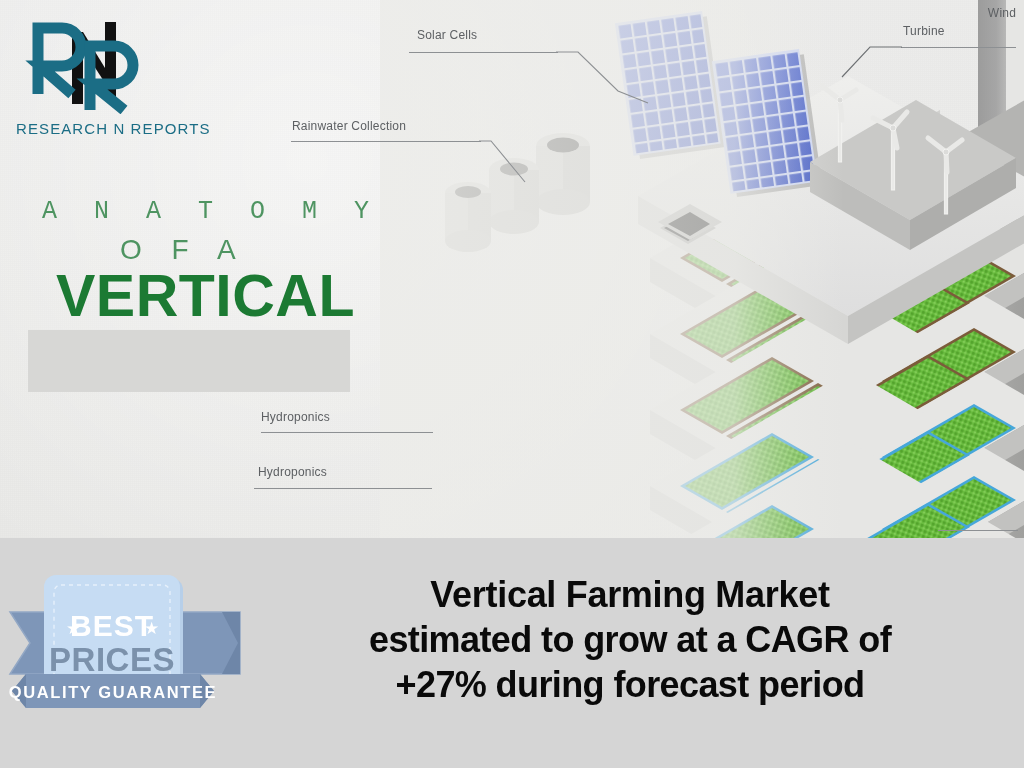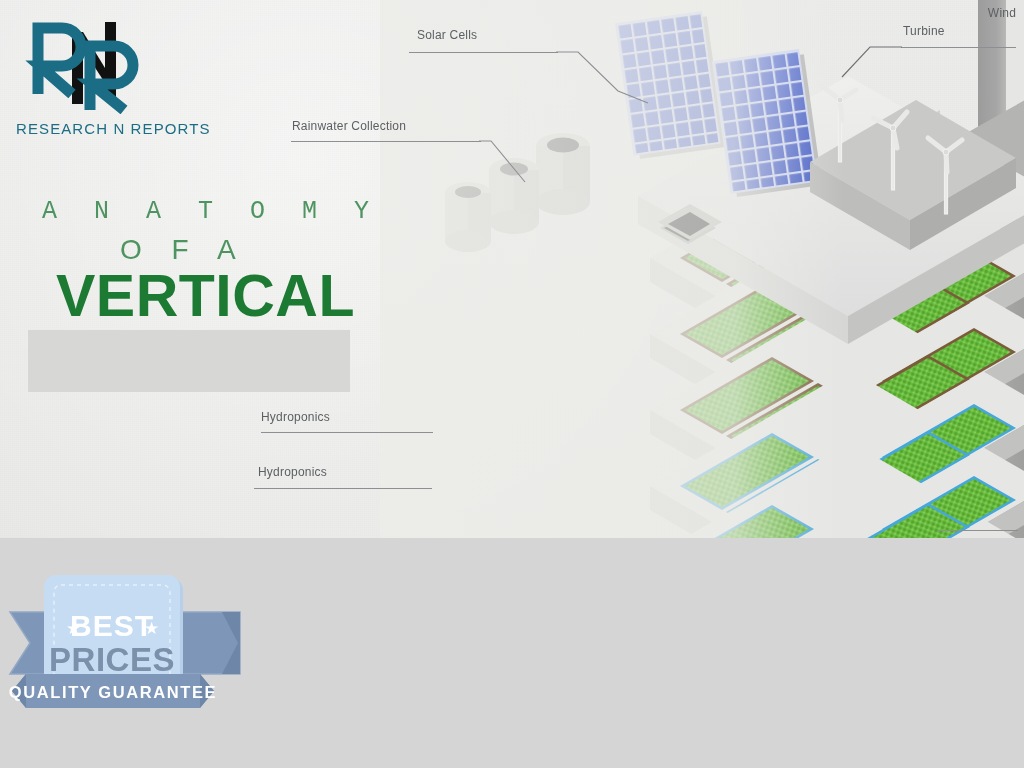--- a/index.html
+++ b/index.html
@@ -401,14 +401,19 @@
       <g>
         <polygon points="26,118 200,118 214,135 200,152 26,152 12,135" fill="#8199ba"></polygon>
         <polygon points="26,118 200,118 200,152 26,152" fill="#7e96b8"></polygon>
         <polygon points="200,118 214,135 200,152" fill="#6e86a8"></polygon>
         <polygon points="26,118 12,135 26,152" fill="#6e86a8"></polygon>
         <text class="bg-txt" x="113" y="142" text-anchor="middle" font-size="16.5" fill="#ffffff" letter-spacing="1.6" id="badge-guarantee">QUALITY GUARANTEE</text>
       </g>
     </svg>
   </div>
 
+  <div class="headline">
+    <span>Vertical Farming Market</span>
+    <span class="hl2">estimated to grow at a CAGR of</span>
+    <span class="hl2">+27% during forecast period</span>
+  </div>
 
 </div>
 
 </body></html>

